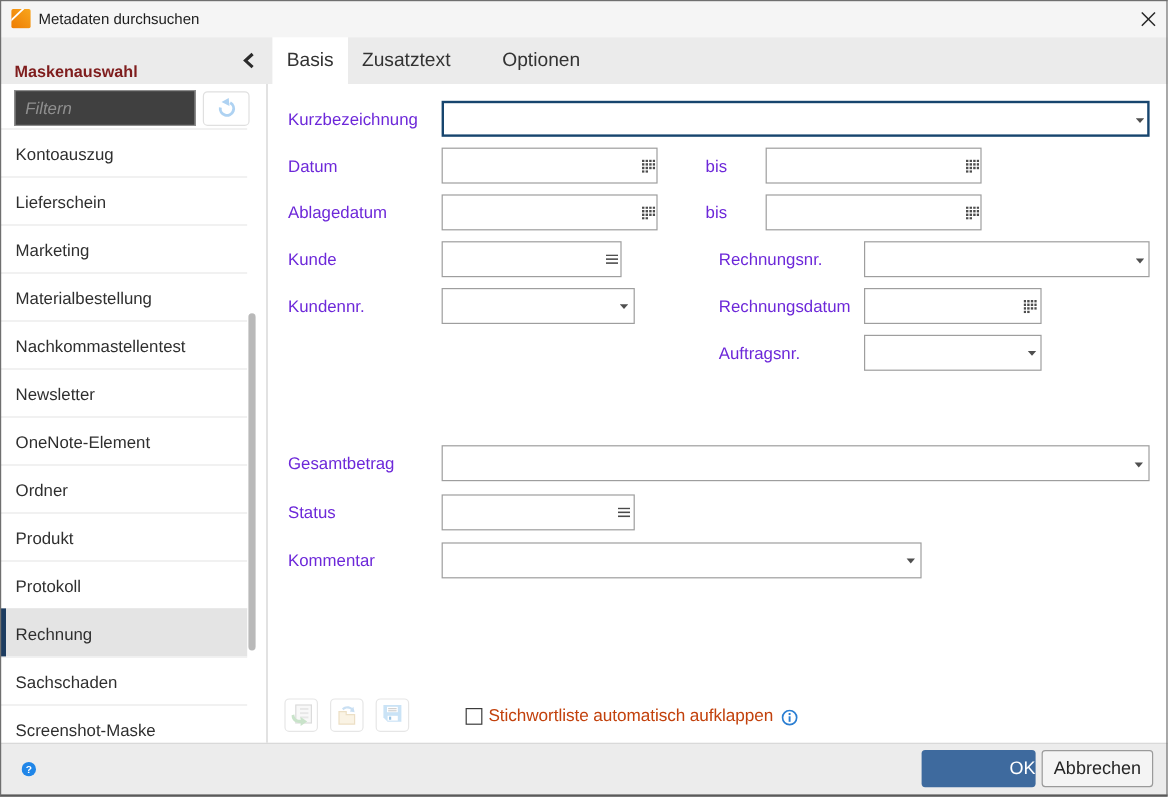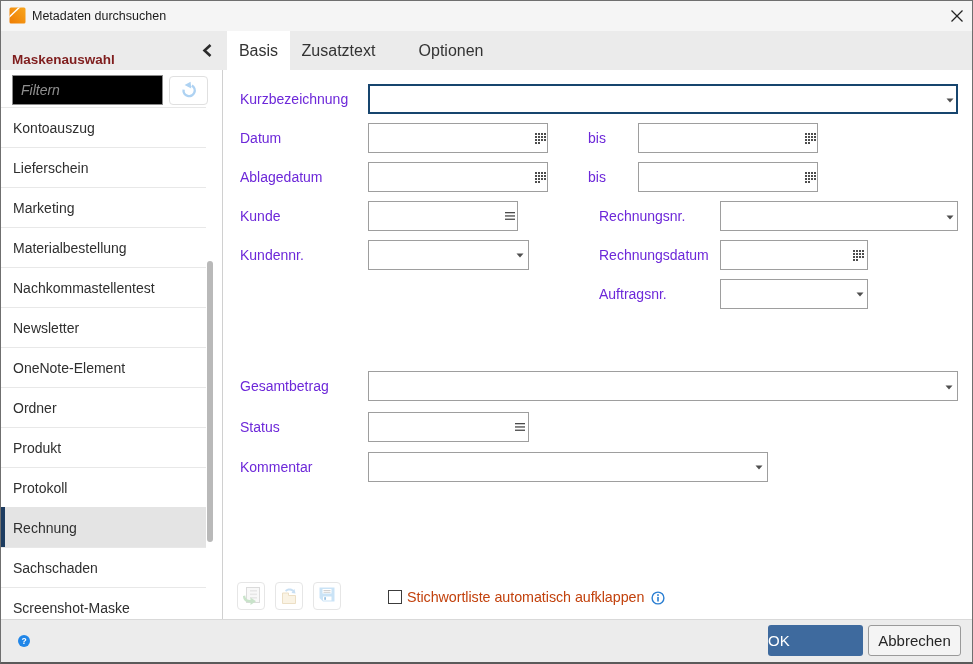--- a/index.html
+++ b/index.html
@@ -7,34 +7,34 @@
   font-family:"Liberation Sans",sans-serif; }
 .abs { position:absolute; }
 #titlebar { left:0; top:0; width:973px; height:31px; background:#f5f5f5; }
 #titletext { left:32px; top:0; height:31px; line-height:32px; font-size:12.5px; color:#1c1c1c; }
 #band { left:0; top:31px; width:973px; height:39px; background:#ebebeb; }
 #tabactive { left:227px; top:31px; width:63px; height:39px; background:#fff; }
 .tabtxt { top:31px; height:39px; line-height:40px; font-size:16px; color:#333; text-align:center; }
 #mask { left:12px; top:40px; height:39px; line-height:40px; font-size:13.5px; font-weight:bold; color:#7f1d1d; }
 #sidewhite { left:0; top:70px; width:224px; height:549px; background:#fff; }
 #vsep { left:222px; top:70px; width:1px; height:549px; background:#d0d0d0; }
-#filter { left:12px; top:75px; width:151px; height:30px; border:1px solid #8c8c8c; background:#000000;
+#filter { left:12px; top:75px; width:151px; height:30px; border:1px solid #8c8c8c; background:#404040;
   font-style:italic; color:#8f8f8f; font-size:14px; line-height:29px; padding-left:8px; }
 #refreshbtn { left:169px; top:76px; width:39px; height:29px; border:1px solid #e0e0e0; border-radius:4px; background:#fff; }
 .row { left:0; width:206px; height:40px; line-height:41px; font-size:14px; color:#2f2f2f;
   padding-left:13px; border-top:1px solid #e8e8e8; background:#fff; }
 .rowsel { background:#e4e4e4; border-top:1px solid #e4e4e4; }
 #selbar { left:0; top:507px; width:5px; height:40px; background:#1d3c60; }
 #scrollthumb { left:207px; top:261px; width:6px; height:281px; background:#b9b9b9; border-radius:3px; }
 .lbl { font-size:14px; color:#6d28d9; height:30px; line-height:31px; }
 .fld { background:#fff; border:1px solid #9e9e9e; height:30px; }
 #fkurz { left:368px; top:84px; width:590px; border:2px solid #17456e; }
 #bottombar { left:0; top:619px; width:973px; height:44px; background:#ececec; border-top:1px solid #d9d9d9; }
 #okbtn { left:768px; top:625px; width:95px; height:31px; background:#3e6a9e; border-radius:3px;
-  color:#fff; font-size:15px; text-align:left; line-height:31px; }
+  color:#fff; font-size:15px; text-align:right; line-height:31px; }
 #cancelbtn { left:868px; top:625px; width:93px; height:31px; background:#f4f4f4; border:1px solid #9a9a9a;
   border-radius:3px; color:#262626; font-size:15px; text-align:center; line-height:29px; }
 .iconbtn { top:582px; width:28px; height:28px; border:1px solid #e6e6e6; border-radius:4px; background:#fff; }
 #checkbox { left:388px; top:590px; width:14px; height:14px; border:1.5px solid #3c3c3c; background:#fff; }
 #cblabel { left:407px; top:582px; height:30px; line-height:31px; font-size:14.3px; color:#c2410c; letter-spacing:-0.05px; }
 #winborder { left:0; top:0; width:973px; height:664px; border:1px solid #6f6f6f;
   border-bottom:2px solid #5a5a5a; pointer-events:none; z-index:50; }
 </style>
 </head>
 <body>

